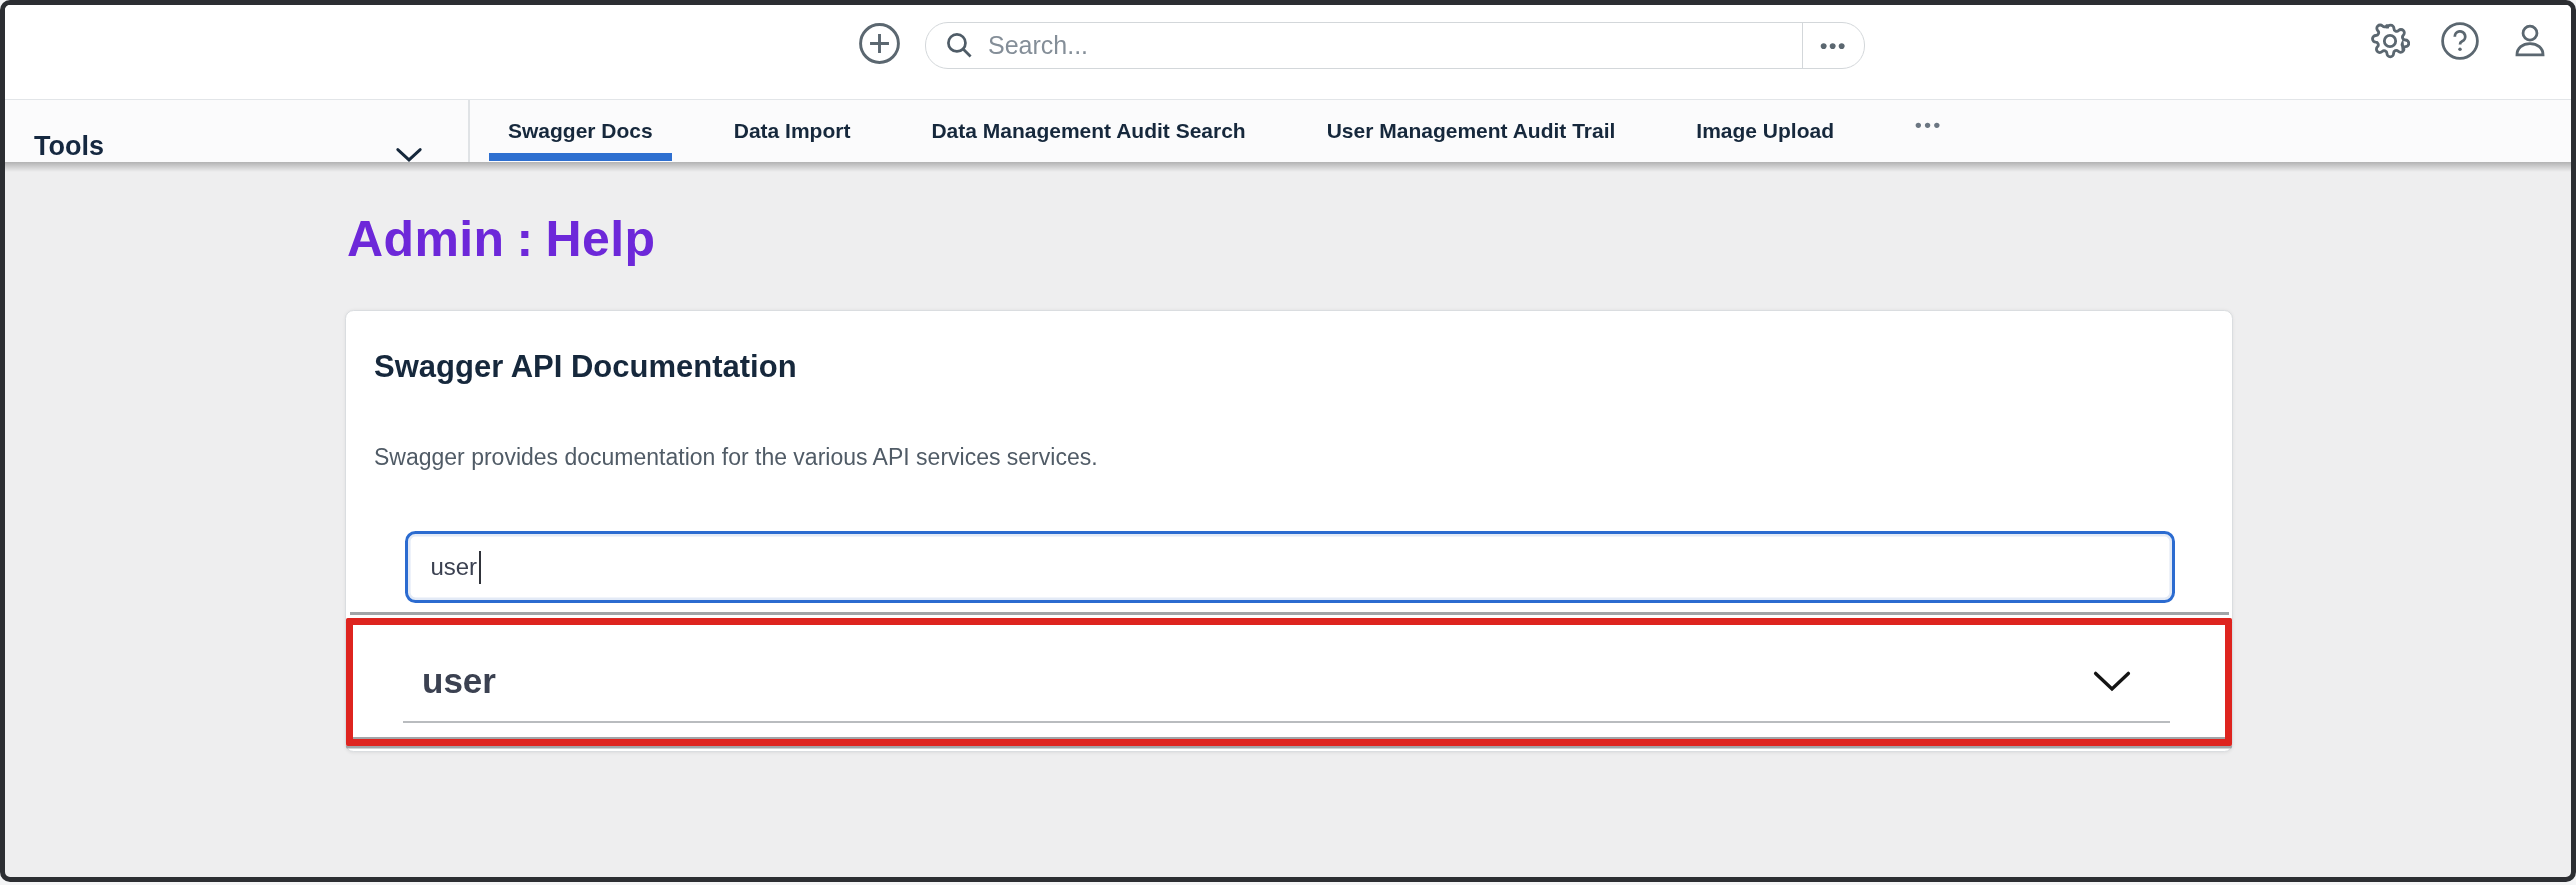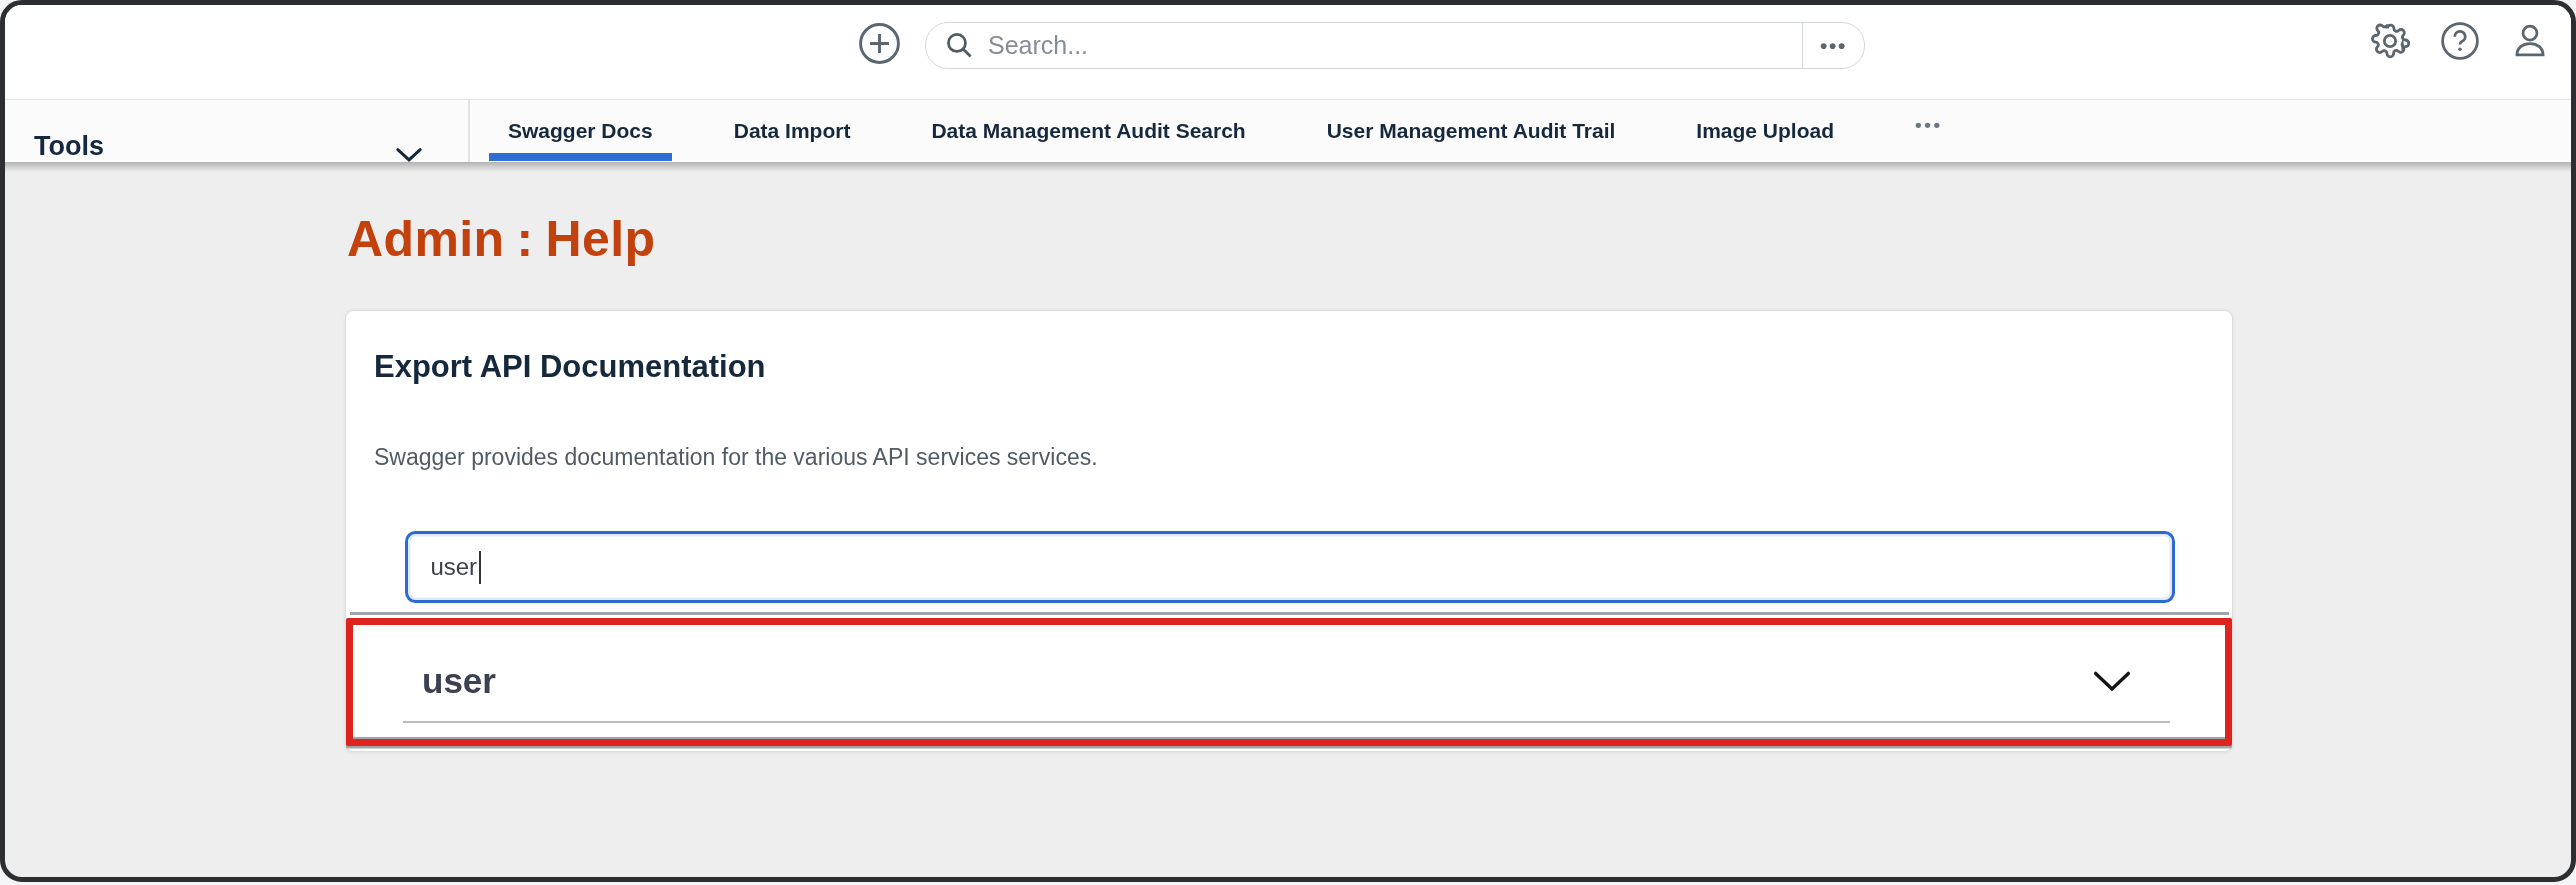--- a/index.html
+++ b/index.html
@@ -1,20 +1,20 @@
 <!DOCTYPE html>
 <html style="font-size:14px"><head>
 <meta charset="utf-8">
 <style>
   * { box-sizing: border-box; margin: 0; padding: 0; }
   html, body { width: 2576px; height: 885px; background: #f4f5f6; font-family: "Liberation Sans", sans-serif; }
 
   .frame {
     position: absolute; left: 0; top: 0; width: 2576px; height: 882px;
-    border: 5.2px solid #2c2e32; border-radius: 22px; overflow: hidden;
+    border: 5.2px solid #2c2e32; border-radius: 10px; overflow: hidden;
     background: #eeeeef;
   }
 
   
   .topbar {
     position: absolute; left: 0; top: 0; right: 0; height: 95px;
     background: #ffffff; border-bottom: 1.7px solid #e2e5e8;
   }
   .logo-area { position: absolute; left: 35px; top: 10.4px; width: 362px; height: 72px; background: #fff; }
 
@@ -68,21 +68,21 @@
   }
   .tab.active::after {
     content: ""; position: absolute; left: -19px; right: -19px; bottom: 0.9px; height: 7.8px;
     background: #2e6fd0;
   }
   .tab-more { font-size: 19px; letter-spacing: 2.6px; color: #6b7682; font-weight: 700; padding-bottom: 12px; }
 
   
   .content { position: absolute; left: 0; top: 157px; right: 0; bottom: 0; }
 
-  .page-title { position: absolute; left: 342px; top: 48px; font-size: 50px; font-weight: 800; color: #c2410c; letter-spacing: 0.4px; }
+  .page-title { position: absolute; left: 342px; top: 48px; font-size: 50px; font-weight: 800; color: #6d28d9; letter-spacing: 0.4px; }
   .page-title .sep { display: inline-block; margin: 0 12px; font-weight: 800; }
 
   .card {
     position: absolute; left: 340px; top: 148px; width: 1888px; height: 442px;
     background: #ffffff; border: 1.7px solid #dadde0; border-radius: 8.6px;
     box-shadow: 0 0.9px 3.5px rgba(0,0,0,.07);
   }
   .card-heading { position: absolute; left: 28px; top: 38px; font-size: 31px; font-weight: 700; color: #16283c; }
   .card-desc { position: absolute; left: 28px; top: 133px; font-size: 23px; color: #505b66; }
 
@@ -192,21 +192,21 @@
     </div>
   </div>
 
   <div class="content">
 
     <div class="page-title">
       <span>Admin</span><span class="sep">:</span><span>Help</span>
     </div>
 
     <div class="card">
-      <div class="card-heading">Export API Documentation</div>
+      <div class="card-heading">Swagger API Documentation</div>
       <div class="card-desc">Swagger provides documentation for the various API services services.</div>
 
       <div class="api-input">
         <span>user</span>
         <i class="caret"></i>
       </div>
 
       <div class="row-topline"></div>
 
       <div class="annotation">

